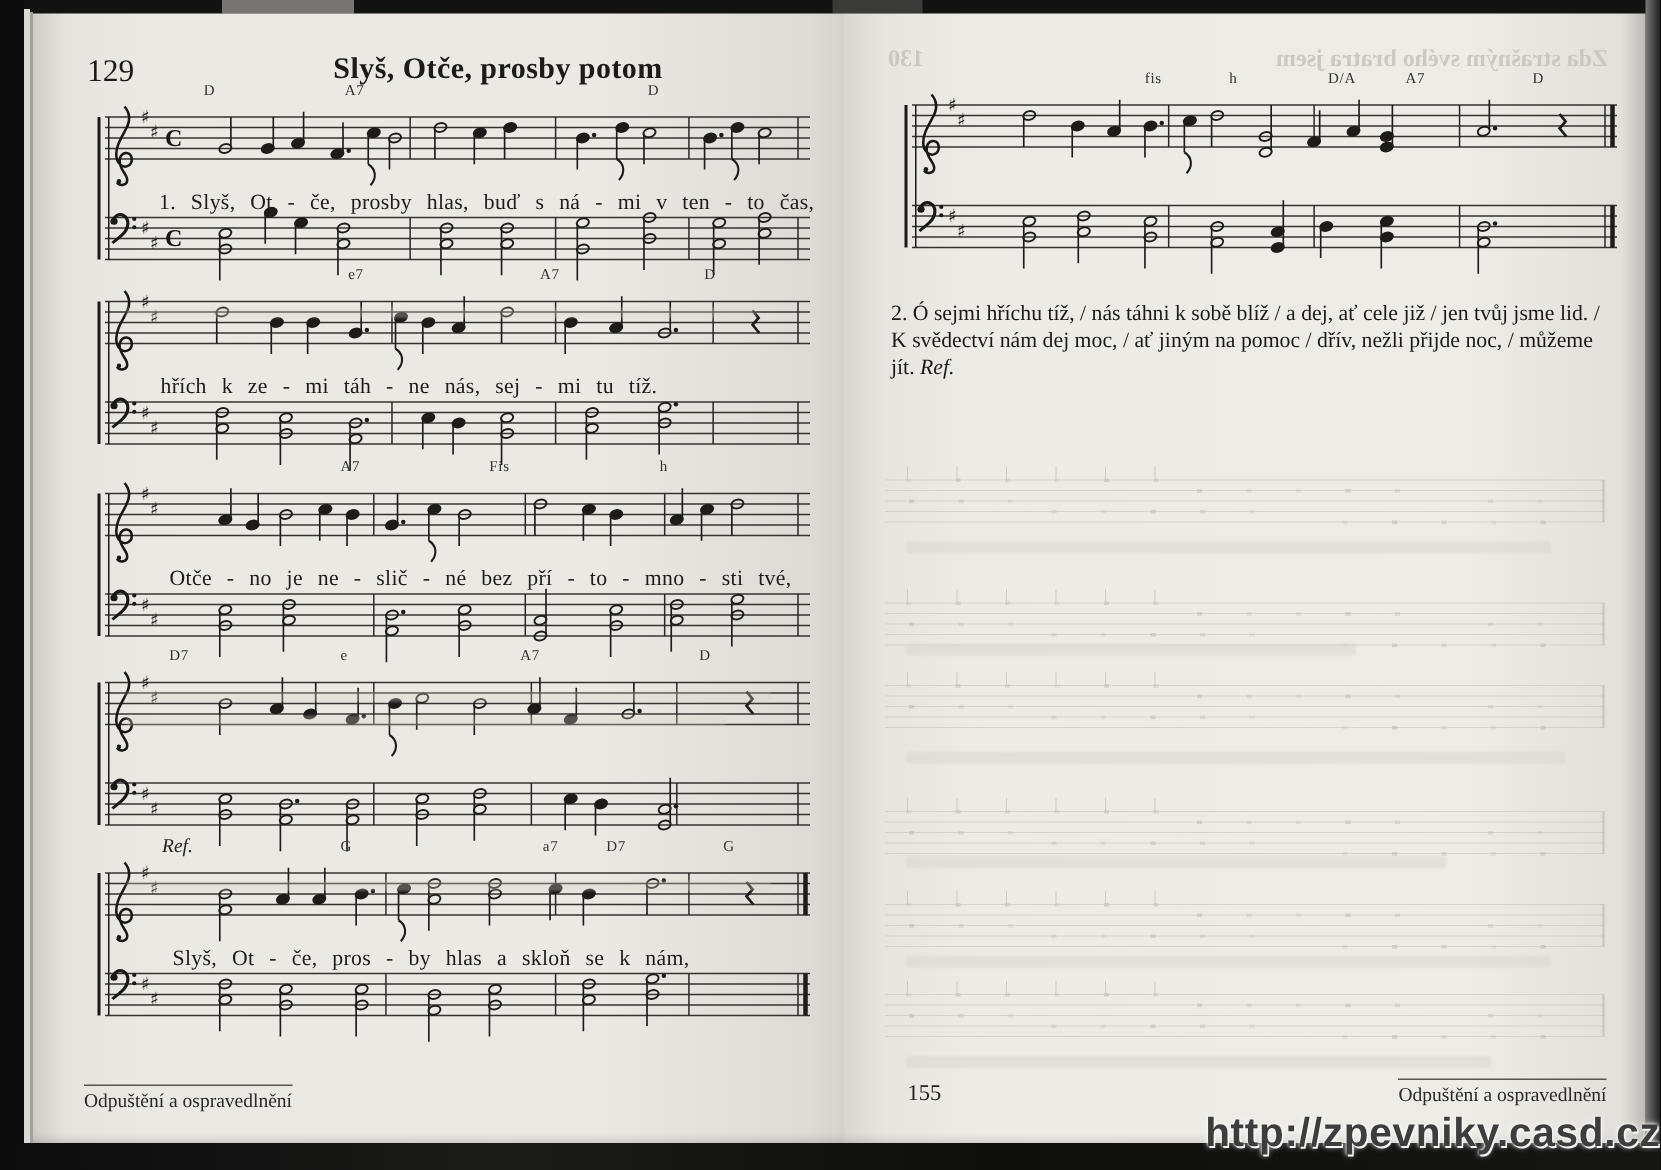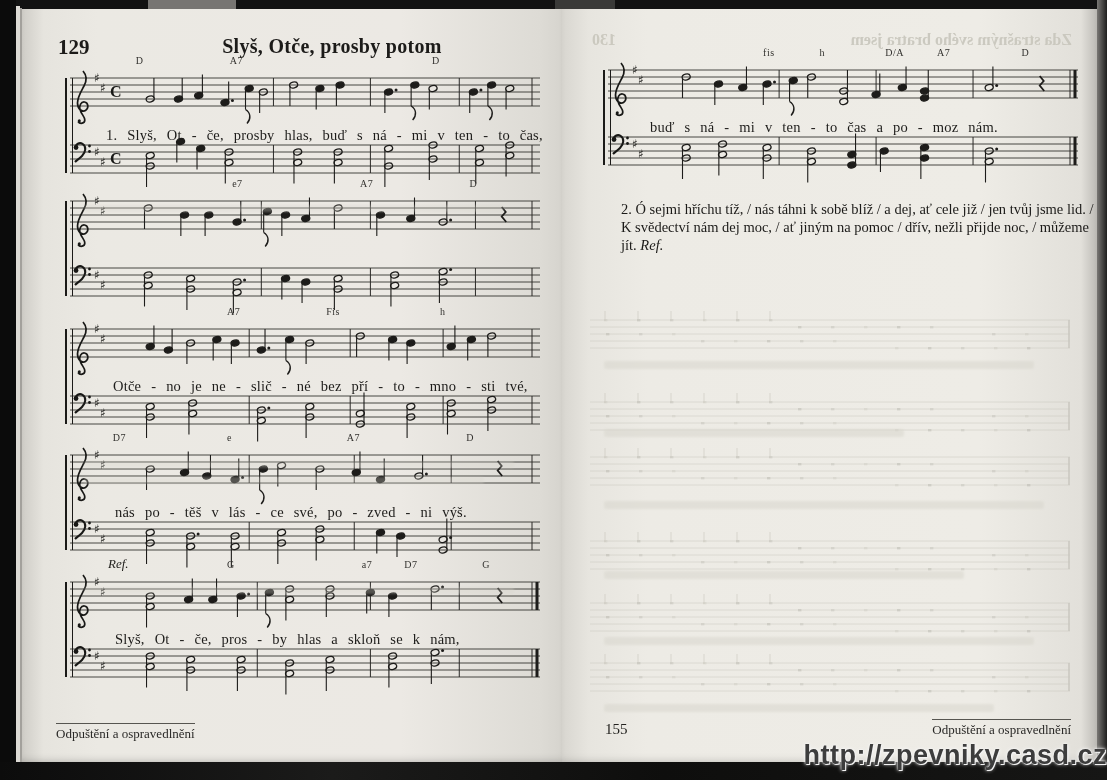--- a/index.html
+++ b/index.html
@@ -15,21 +15,21 @@
   .strip-left-edge2{position:absolute;left:20px;top:8px;width:2px;height:756px;background:#a3a19c;}
   .strip-right{position:absolute;left:1097px;top:0;width:10px;height:780px;
                background:linear-gradient(90deg,#7a7875,#1f1f1e);}
   .page{position:absolute;top:9px;height:753px;}
   .page-left{left:22px;width:540px;
     background:linear-gradient(90deg,#cfcdc7 0%,#e6e4de 4%,#ebe9e3 14%,#ece9e4 70%,#dddbd5 96%,#d6d4ce 100%);
     box-shadow:inset 0 -6px 8px -6px rgba(0,0,0,.25);}
   .page-right{left:562px;width:535px;
     background:linear-gradient(90deg,#d8d6d0 0%,#e7e5df 5%,#edebe5 16%,#eeece6 78%,#e2e0da 97%,#bdbbb6 100%);
     box-shadow:inset 0 -6px 8px -6px rgba(0,0,0,.22);}
-  .songnum{position:absolute;left:36px;top:26px;font-size:21px;font-weight:bold;color:#1c1b19;}
+  .songnum{position:absolute;left:36px;top:26px;font-size:21px;font-weight:normal;color:#1c1b19;}
   .songtitle{position:absolute;left:100px;top:26px;width:420px;text-align:center;
              font-size:20px;font-weight:bold;color:#1c1b19;letter-spacing:.3px;}
   .chord{position:absolute;top:0;font-size:10px;color:#33322f;letter-spacing:.5px;}
   .ref-label{position:absolute;font-size:13px;font-style:italic;color:#23221f;}
   .lyric{position:absolute;font-size:14.5px;color:#1d1c1a;white-space:nowrap;
          word-spacing:.42em;letter-spacing:.015em;}
   .sysbar{position:absolute;width:5px;border-left:2.5px solid #1b1a18;border-right:1px solid #1b1a18;}
   .verse{position:absolute;width:478px;font-size:14.5px;line-height:1.27;color:#1b1a18;text-align:left;}
   .verse .ref{font-style:italic;}
   .footer-cat{position:absolute;font-size:13px;color:#2a2927;border-top:1px solid #565550;padding-top:2px;text-align:center;}
@@ -205,20 +205,21 @@
         <line x1="264.38000000000005" y1="18" x2="264.38000000000005" y2="38" stroke="#1d1c1a" stroke-width="1.1"></line>
         <ellipse cx="310.5" cy="24" rx="4.1" ry="2.9" transform="rotate(-16 310.5 24)" fill="#1d1c1a" stroke="#1d1c1a" stroke-width="1.3"></ellipse>
         <line x1="306.8" y1="25" x2="306.8" y2="45" stroke="#1d1c1a" stroke-width="1.1"></line>
         <ellipse cx="340.79999999999995" cy="27.5" rx="4.1" ry="2.9" transform="rotate(-16 340.79999999999995 27.5)" fill="#1d1c1a" stroke="#1d1c1a" stroke-width="1.3"></ellipse>
         <line x1="344.49999999999994" y1="26.5" x2="344.49999999999994" y2="6.5" stroke="#1d1c1a" stroke-width="1.1"></line>
         <ellipse cx="373.12" cy="31" rx="4.1" ry="2.9" transform="rotate(-16 373.12 31)" fill="none" stroke="#1d1c1a" stroke-width="1.3"></ellipse>
         <line x1="376.82" y1="30" x2="376.82" y2="10" stroke="#1d1c1a" stroke-width="1.1"></line>
         <circle cx="380.62" cy="29" r="1.5" fill="#1d1c1a"></circle>
         <path d="M431.72,16 l4,5 -4,4.5 4.5,5.5" fill="none" stroke="#1d1c1a" stroke-width="1.8"></path>
       </svg>
+      <div class="lyric" style="left: 85px; top: 241px;">hřích  k ze - mi  táh - ne nás,  sej  -  mi  tu  tíž.</div>
       <svg width="470" height="56" style="left: 48px; top: 249px;">
         <line x1="0" y1="10" x2="470" y2="10" stroke="#34332f" stroke-width="0.9"></line>
         <line x1="0" y1="17" x2="470" y2="17" stroke="#34332f" stroke-width="0.9"></line>
         <line x1="0" y1="24" x2="470" y2="24" stroke="#34332f" stroke-width="0.9"></line>
         <line x1="0" y1="31" x2="470" y2="31" stroke="#34332f" stroke-width="0.9"></line>
         <line x1="0" y1="38" x2="470" y2="38" stroke="#34332f" stroke-width="0.9"></line>
         <path d="M5.5,13 C5.5,9 9.5,7 12.5,8.8 C16.5,11.2 16,17 12,21 C9.2,23.8 6.5,25.5 5,27" fill="none" stroke="#181816" stroke-width="2.1"></path>
         <circle cx="6" cy="12.5" r="2.4" fill="#181816"></circle>
         <circle cx="19.5" cy="11" r="1.4" fill="#181816"></circle>
         <circle cx="19.5" cy="16.5" r="1.4" fill="#181816"></circle>
@@ -386,21 +387,20 @@
         <line x1="246.2" y1="25" x2="246.2" y2="45" stroke="#1d1c1a" stroke-width="1.1"></line>
         <ellipse cx="286.26" cy="27.5" rx="4.1" ry="2.9" transform="rotate(-16 286.26 27.5)" fill="#1d1c1a" stroke="#1d1c1a" stroke-width="1.3"></ellipse>
         <line x1="289.96" y1="26.5" x2="289.96" y2="6.5" stroke="#1d1c1a" stroke-width="1.1"></line>
         <ellipse cx="310.5" cy="34.5" rx="4.1" ry="2.9" transform="rotate(-16 310.5 34.5)" fill="#1d1c1a" stroke="#1d1c1a" stroke-width="1.3"></ellipse>
         <line x1="314.2" y1="33.5" x2="314.2" y2="13.5" stroke="#1d1c1a" stroke-width="1.1"></line>
         <ellipse cx="348.88" cy="31" rx="4.1" ry="2.9" transform="rotate(-16 348.88 31)" fill="none" stroke="#1d1c1a" stroke-width="1.3"></ellipse>
         <line x1="352.58" y1="30" x2="352.58" y2="10" stroke="#1d1c1a" stroke-width="1.1"></line>
         <circle cx="356.38" cy="29" r="1.5" fill="#1d1c1a"></circle>
         <path d="M427.68,16 l4,5 -4,4.5 4.5,5.5" fill="none" stroke="#1d1c1a" stroke-width="1.8"></path>
       </svg>
-      <div class="lyric" style="left: 93px; top: 495px;">nás  po - těš  v lás - ce  své,  po  -  zved - ni  výš.</div>
       <svg width="470" height="56" style="left: 48px; top: 503px;">
         <line x1="0" y1="10" x2="470" y2="10" stroke="#34332f" stroke-width="0.9"></line>
         <line x1="0" y1="17" x2="470" y2="17" stroke="#34332f" stroke-width="0.9"></line>
         <line x1="0" y1="24" x2="470" y2="24" stroke="#34332f" stroke-width="0.9"></line>
         <line x1="0" y1="31" x2="470" y2="31" stroke="#34332f" stroke-width="0.9"></line>
         <line x1="0" y1="38" x2="470" y2="38" stroke="#34332f" stroke-width="0.9"></line>
         <path d="M5.5,13 C5.5,9 9.5,7 12.5,8.8 C16.5,11.2 16,17 12,21 C9.2,23.8 6.5,25.5 5,27" fill="none" stroke="#181816" stroke-width="2.1"></path>
         <circle cx="6" cy="12.5" r="2.4" fill="#181816"></circle>
         <circle cx="19.5" cy="11" r="1.4" fill="#181816"></circle>
         <circle cx="19.5" cy="16.5" r="1.4" fill="#181816"></circle>
@@ -533,21 +533,21 @@
       <div class="ghost-bar" style="left: 62px; top: 468px; width: 400px; height: 7px; opacity: 0.3; z-index: 0;"></div>
       <div class="ghost-bar" style="left: 62px; top: 578px; width: 430px; height: 7px; opacity: 0.3; z-index: 0;"></div>
     </div>
 
   <div class="page page-right">
     <div class="ghost-header">
       <span>Zda strašným svého bratra jsem</span>
       <span>130</span>
     </div>
     <div id="right-system"></div>
-    <p class="verse" style="left:32px;top:176px;margin-left:27px;">
+    <p class="verse" style="left:32px;top:176px;">
       <span>2. Ó sejmi hříchu tíž, / nás táhni k sobě blíž / a dej, ať cele již / jen tvůj jsme lid. / K svědectví nám dej moc, / ať jiným na pomoc / dřív, nežli přijde noc, / můžeme jít.</span>
       <span class="ref">Ref.</span>
     </p>
     <div id="right-ghosts">
         <svg width="480" height="34" style="left: 28px; top: 309px; opacity: 0.55;">
           <line x1="0" y1="2" x2="480" y2="2" stroke="#c3c1b8" stroke-width="0.8"></line>
           <line x1="0" y1="9" x2="480" y2="9" stroke="#c3c1b8" stroke-width="0.8"></line>
           <line x1="0" y1="16" x2="480" y2="16" stroke="#c3c1b8" stroke-width="0.8"></line>
           <line x1="0" y1="23" x2="480" y2="23" stroke="#c3c1b8" stroke-width="0.8"></line>
           <line x1="0" y1="30" x2="480" y2="30" stroke="#c3c1b8" stroke-width="0.8"></line>
@@ -838,21 +838,20 @@
         <ellipse cx="294.34" cy="27.5" rx="4.1" ry="2.9" transform="rotate(-16 294.34 27.5)" fill="#1d1c1a" stroke="#1d1c1a" stroke-width="1.3"></ellipse>
         <line x1="298.03999999999996" y1="26.5" x2="298.03999999999996" y2="6.5" stroke="#1d1c1a" stroke-width="1.1"></line>
         <ellipse cx="316.56" cy="31" rx="4.1" ry="2.9" transform="rotate(-16 316.56 31)" fill="#1d1c1a" stroke="#1d1c1a" stroke-width="1.3"></ellipse>
         <ellipse cx="316.56" cy="38" rx="4.1" ry="2.9" transform="rotate(-16 316.56 38)" fill="#1d1c1a" stroke="#1d1c1a" stroke-width="1.3"></ellipse>
         <line x1="320.26" y1="37" x2="320.26" y2="10" stroke="#1d1c1a" stroke-width="1.1"></line>
         <ellipse cx="381.20000000000005" cy="27.5" rx="4.1" ry="2.9" transform="rotate(-16 381.20000000000005 27.5)" fill="none" stroke="#1d1c1a" stroke-width="1.3"></ellipse>
         <line x1="384.90000000000003" y1="26.5" x2="384.90000000000003" y2="6.5" stroke="#1d1c1a" stroke-width="1.1"></line>
         <circle cx="388.70000000000005" cy="25.5" r="1.5" fill="#1d1c1a"></circle>
         <path d="M431.72,16 l4,5 -4,4.5 4.5,5.5" fill="none" stroke="#1d1c1a" stroke-width="1.8"></path>
       </svg>
-      <div class="lyric" style="left: 88px; top: 110px;">buď  s ná - mi  v ten  -  to  čas   a   po - moz  nám.</div>
       <svg width="470" height="56" style="left: 46px; top: 118px;">
         <line x1="0" y1="10" x2="470" y2="10" stroke="#34332f" stroke-width="0.9"></line>
         <line x1="0" y1="17" x2="470" y2="17" stroke="#34332f" stroke-width="0.9"></line>
         <line x1="0" y1="24" x2="470" y2="24" stroke="#34332f" stroke-width="0.9"></line>
         <line x1="0" y1="31" x2="470" y2="31" stroke="#34332f" stroke-width="0.9"></line>
         <line x1="0" y1="38" x2="470" y2="38" stroke="#34332f" stroke-width="0.9"></line>
         <path d="M5.5,13 C5.5,9 9.5,7 12.5,8.8 C16.5,11.2 16,17 12,21 C9.2,23.8 6.5,25.5 5,27" fill="none" stroke="#181816" stroke-width="2.1"></path>
         <circle cx="6" cy="12.5" r="2.4" fill="#181816"></circle>
         <circle cx="19.5" cy="11" r="1.4" fill="#181816"></circle>
         <circle cx="19.5" cy="16.5" r="1.4" fill="#181816"></circle>

